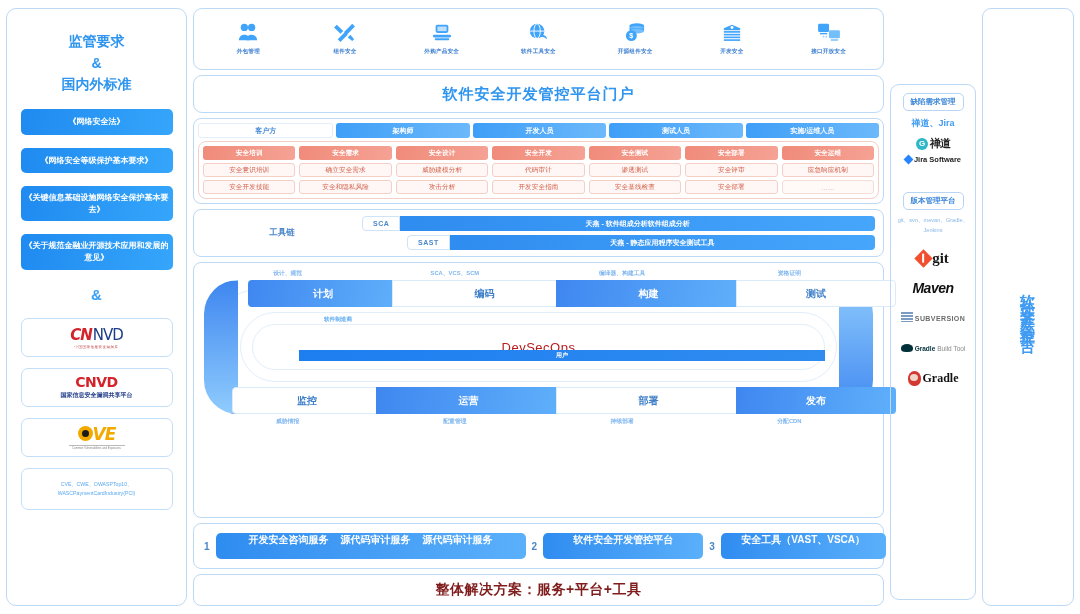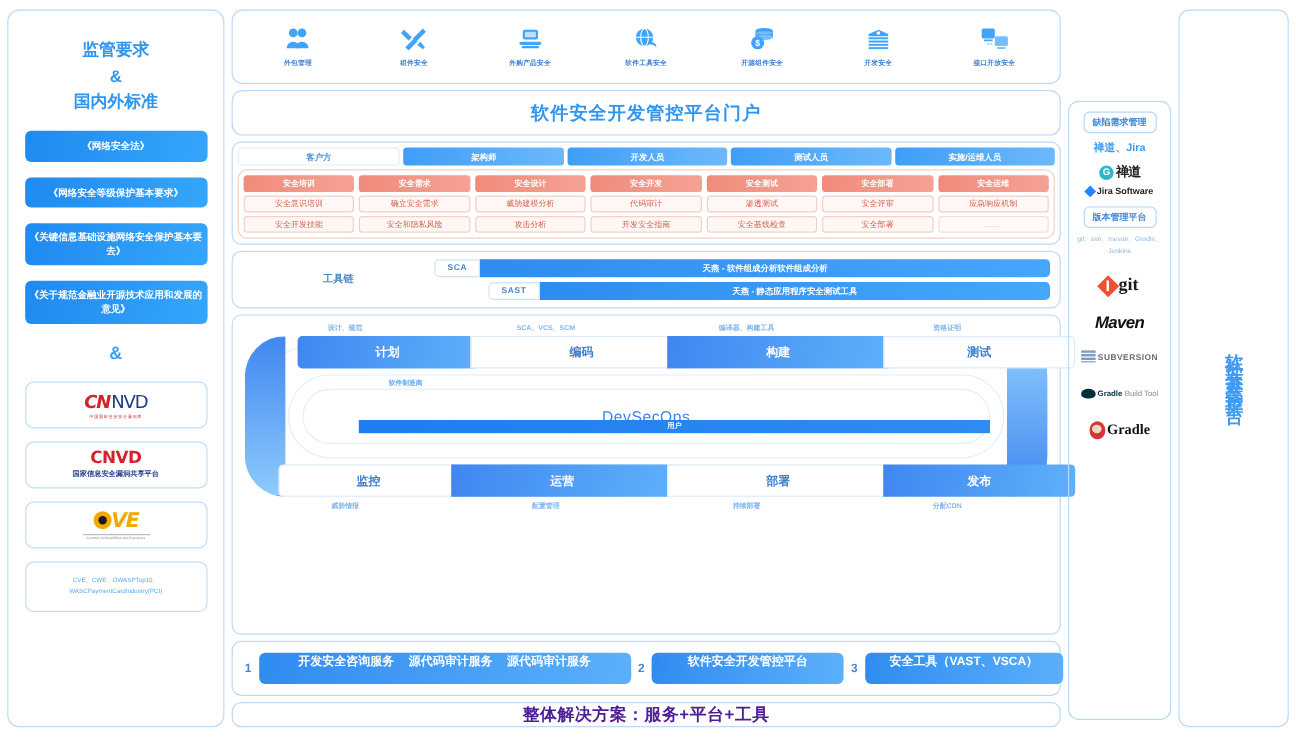--- a/index.html
+++ b/index.html
@@ -125,21 +125,21 @@
     border: 1px solid #dcebfa; border-left: none; border-radius: 0 60px 60px 0; }
   .cap-right.fill { background: linear-gradient(0deg, #3f87f0, #8fcbfd); border-color: transparent; }
   .inner-ring {
     position: absolute; left: 36px; right: 36px; top: 32px; bottom: 32px;
     border: 1px solid #e2eefa; border-radius: 40px;
   }
   .mid-ring {
     position: absolute; left: 48px; right: 48px; top: 44px; bottom: 44px;
     border: 1px solid #e2eefa; border-radius: 30px;
     display: flex; align-items: center; justify-content: center;
-    color: #3b82f6; font-size: 13px; letter-spacing: .5px;
+    color: #b91c1c; font-size: 13px; letter-spacing: .5px;
   }
   .ring-label {
     position: absolute; font-size: 5.6px; color: #5aa9f0; font-weight: bold;
   }
   .supplier-lbl { left: 120px; top: 36px; }
   .user-bar {
     position: absolute; left: 95px; right: 48px; top: 70px; height: 11px;
     background: linear-gradient(90deg, #1d7ef0, #2f8cf0);
     display: flex; align-items: center; justify-content: center;
     color: #fff; font-size: 6px; font-weight: bold;
@@ -152,43 +152,43 @@
   .pill {
     border-radius: 5px; height: 26px; display: flex; align-items: flex-start; justify-content: center;
     background: linear-gradient(95deg, #2f8cf0, #5bb0fb);
     color: #fff; font-size: 10px; font-weight: bold; padding: 0 14px; gap: 12px;
   }
   .pill.p1 { flex: 0 0 310px; }
   .pill.p2 { flex: 0 0 160px; }
   .pill.p3 { flex: 0 0 165px; }
 
   .footer-box {
-    border: 1px solid #bcd9f5; border-radius: 8px; height: 21px;
+    border: 1px solid #bcd9f5; border-radius: 8px; height: 32px;
     display: flex; align-items: center; justify-content: center;
-    color: #4c1d95; font-size: 14px; font-weight: bold; letter-spacing: .5px;
+    color: #7f1d1d; font-size: 14px; font-weight: bold; letter-spacing: .5px;
   }
 
   
   .right-panel {
     width: 86px; flex: 0 0 86px;
     border: 1px solid #bcd9f5; border-radius: 9px;
     margin-top: 76px; margin-bottom: 6px;
     display: flex; flex-direction: column; align-items: center; padding: 8px 4px;
     position: relative;
   }
   .rp-tag {
     border: 1px solid #b8d6f4; border-radius: 5px; background: #fff;
     font-size: 7.5px; color: #3d87d8; font-weight: bold; padding: 3px 7px; margin-bottom: 6px;
   }
   .rp-text { font-size: 9px; color: #3f9bf2; font-weight: bold; margin-bottom: 6px; }
   .rp-small { font-size: 5.6px; color: #8ab9e6; text-align: center; line-height: 1.7; margin-bottom: 8px; }
   .zentao-row { display: flex; align-items: center; gap: 2px; margin-bottom: 4px; }
   .zentao-circle { width: 12px; height: 12px; border-radius: 50%; background: #2fb7c9; color: #fff; font-size: 8px; display: flex; align-items: center; justify-content: center; font-weight: bold; }
   .zentao-txt { font-size: 11px; font-weight: bold; color: #222; letter-spacing: -1px; }
-  .jira-row { display: flex; align-items: center; gap: 2px; margin-bottom: 8px; }
+  .jira-row { display: flex; align-items: center; gap: 2px; margin-bottom: 28px; }
   .jira-dia { width: 7px; height: 7px; background: #2684ff; transform: rotate(45deg); }
   .jira-txt { font-size: 7.5px; color: #222; font-weight: bold; }
   .brand { margin: 5px 0; display: flex; align-items: center; justify-content: center; gap: 2px; height: 20px; }
   .git-dia { width: 13px; height: 13px; background: #f1502f; transform: rotate(45deg); position: relative; }
   .git-dia::after { content: ""; position: absolute; left: 5px; top: 2px; width: 2px; height: 9px; background: #fff; transform: rotate(-45deg); }
   .git-txt { font-size: 15px; font-weight: bold; color: #1a1a1a; font-family: "Liberation Serif", serif; }
   .maven-txt { font-size: 14px; font-weight: bold; font-style: italic; color: #111; letter-spacing: -.5px; }
   .svn-bars { display: inline-block; width: 12px; }
   .svn-bars div { height: 1.6px; background: #7d9cc4; margin-bottom: 1.2px; }
   .svn-txt { font-size: 7px; color: #6b6b6b; letter-spacing: .4px; font-weight: bold; }

